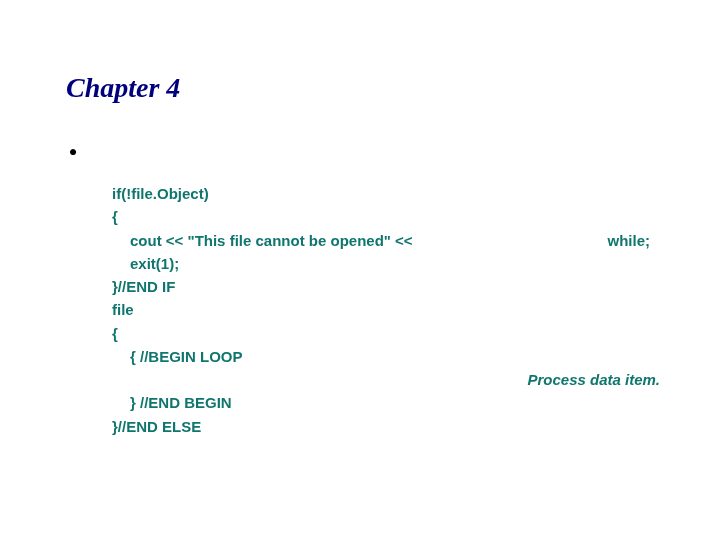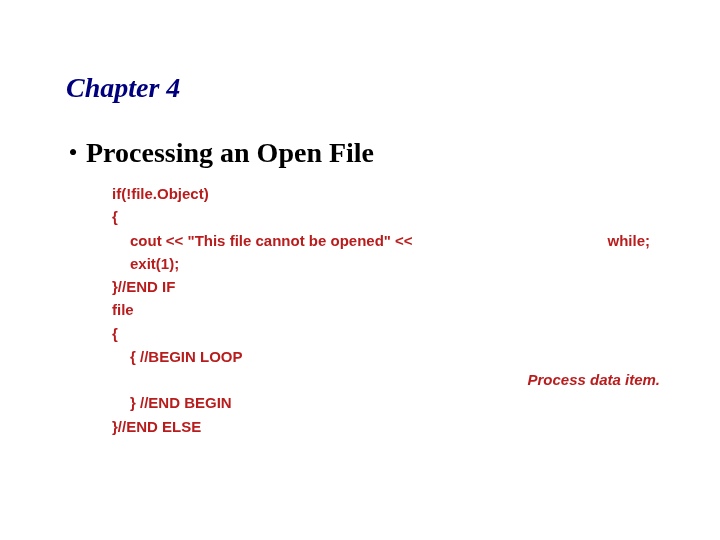--- a/index.html
+++ b/index.html
@@ -42,21 +42,21 @@
     font-size: 28px;
     font-weight: bold;
     line-height: 30px;
   }
   .code-block {
     margin-left: 52px;
     font-family: Arial, Helvetica, sans-serif;
     font-size: 15px;
     font-weight: bold;
     line-height: 1.55;
-    color: #b91c1c;
+    color: #0f766e;
   }
   .code-line { white-space: pre; }
   .ind1 { padding-left: 18px; }
   .ind2 { padding-left: 36px; text-align: right; }
   .cout-row {
     display: flex;
     justify-content: space-between;
     padding-left: 18px;
   }
   .cout-left { white-space: pre; }
@@ -67,21 +67,20 @@
   .ital { font-style: italic; }
 </style>
 </head>
 <body>
 
 <div class="slide">
   <div class="chapter">Chapter 4</div>
 
   <div class="bullet-row">
     <div class="bullet-dot">•</div>
-    <div class="bullet-text">Processing an Open File</div>
   </div>
 
   <div class="code-block">
     <div class="code-line">if(!file.Object)</div>
     <div class="code-line">{</div>
     <div class="cout-row">
       <span class="cout-left">cout &lt;&lt; "This file cannot be opened" &lt;&lt; </span>
       <span class="cout-right">while;</span>
     </div>
     <div class="code-line ind1">exit(1);</div>

